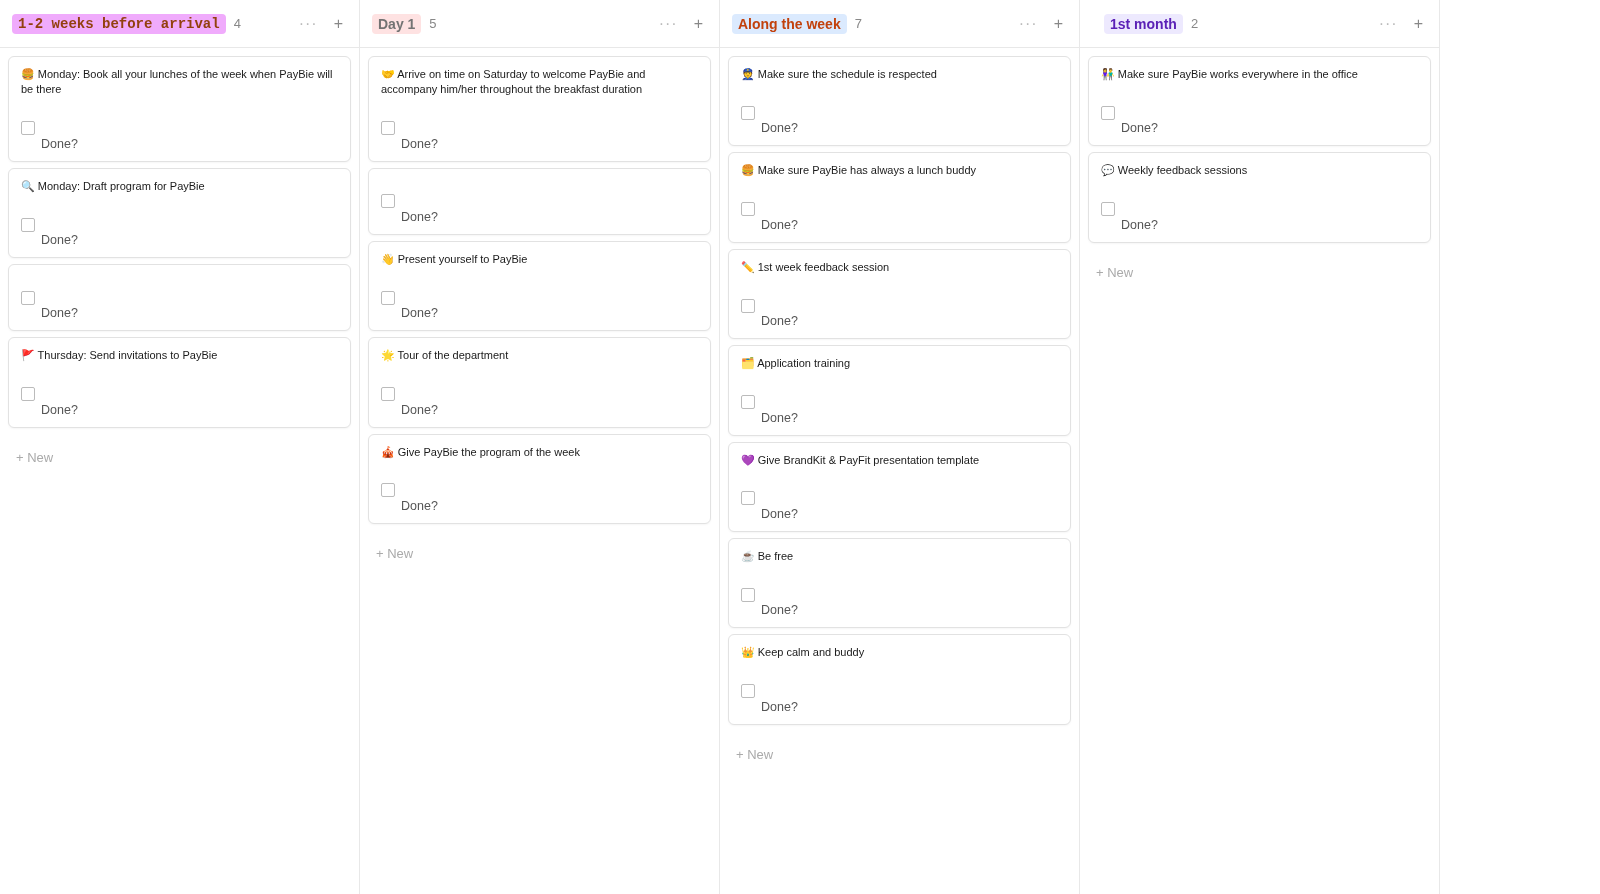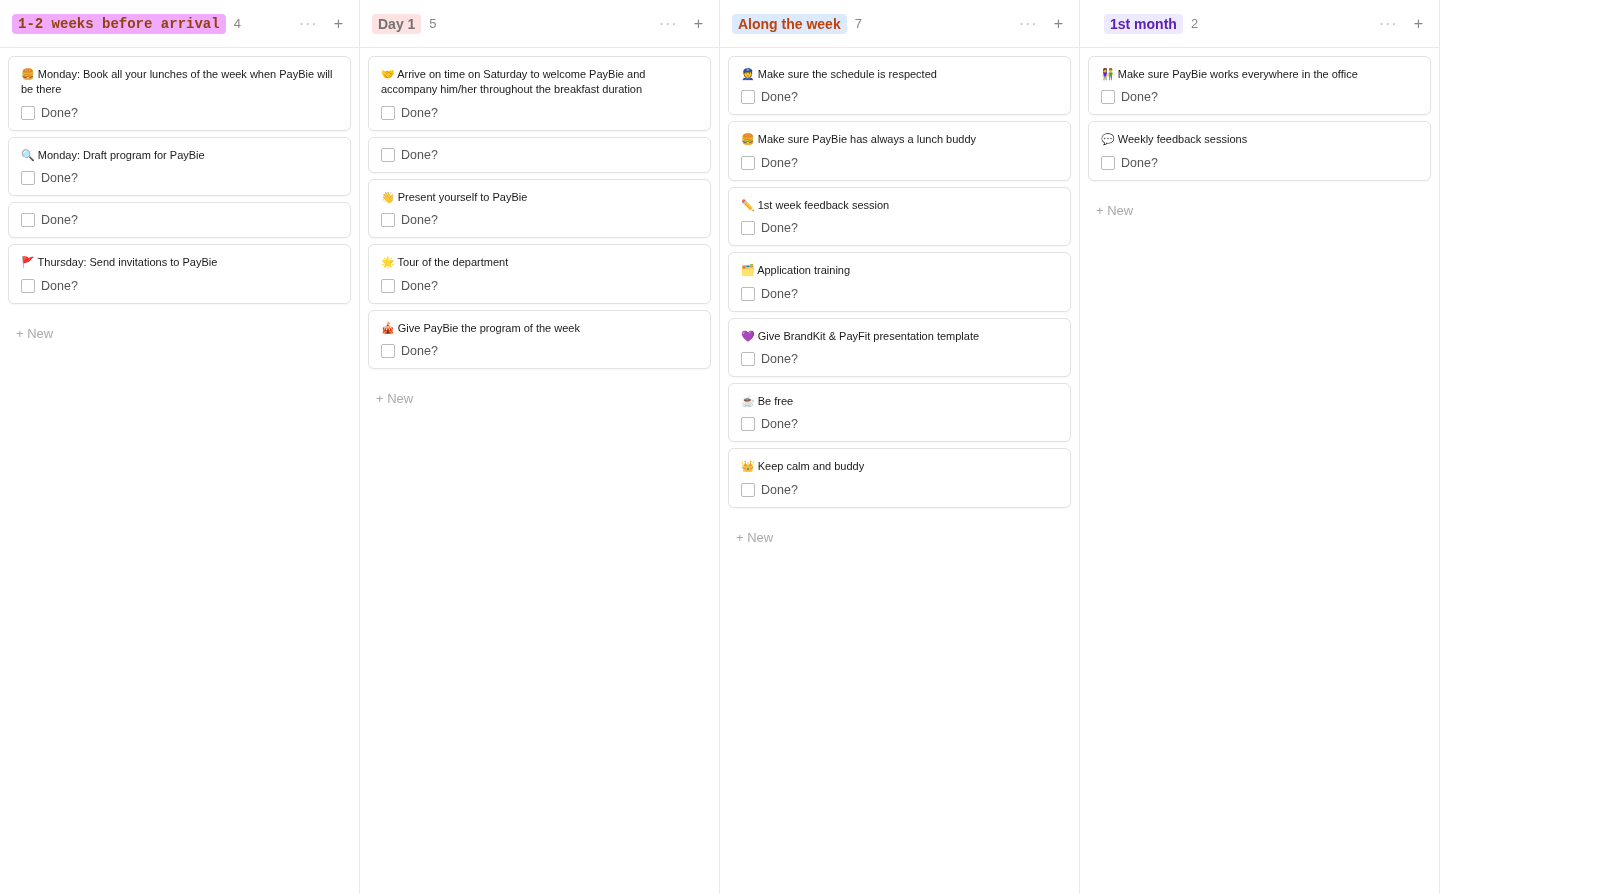--- a/index.html
+++ b/index.html
@@ -95,20 +95,21 @@
       height: 14px;
       border: 1.5px solid #bbb;
       border-radius: 2px;
       flex-shrink: 0;
       cursor: pointer;
       background: #fff;
     }
     .card-checkbox-label {
       font-size: 12.5px;
       color: #555;
+      margin-top: 31px;
     }
     .new-btn {
       display: flex;
       align-items: center;
       gap: 5px;
       color: #aaa;
       font-size: 13px;
       padding: 6px 8px;
       cursor: pointer;
       border-radius: 4px;

